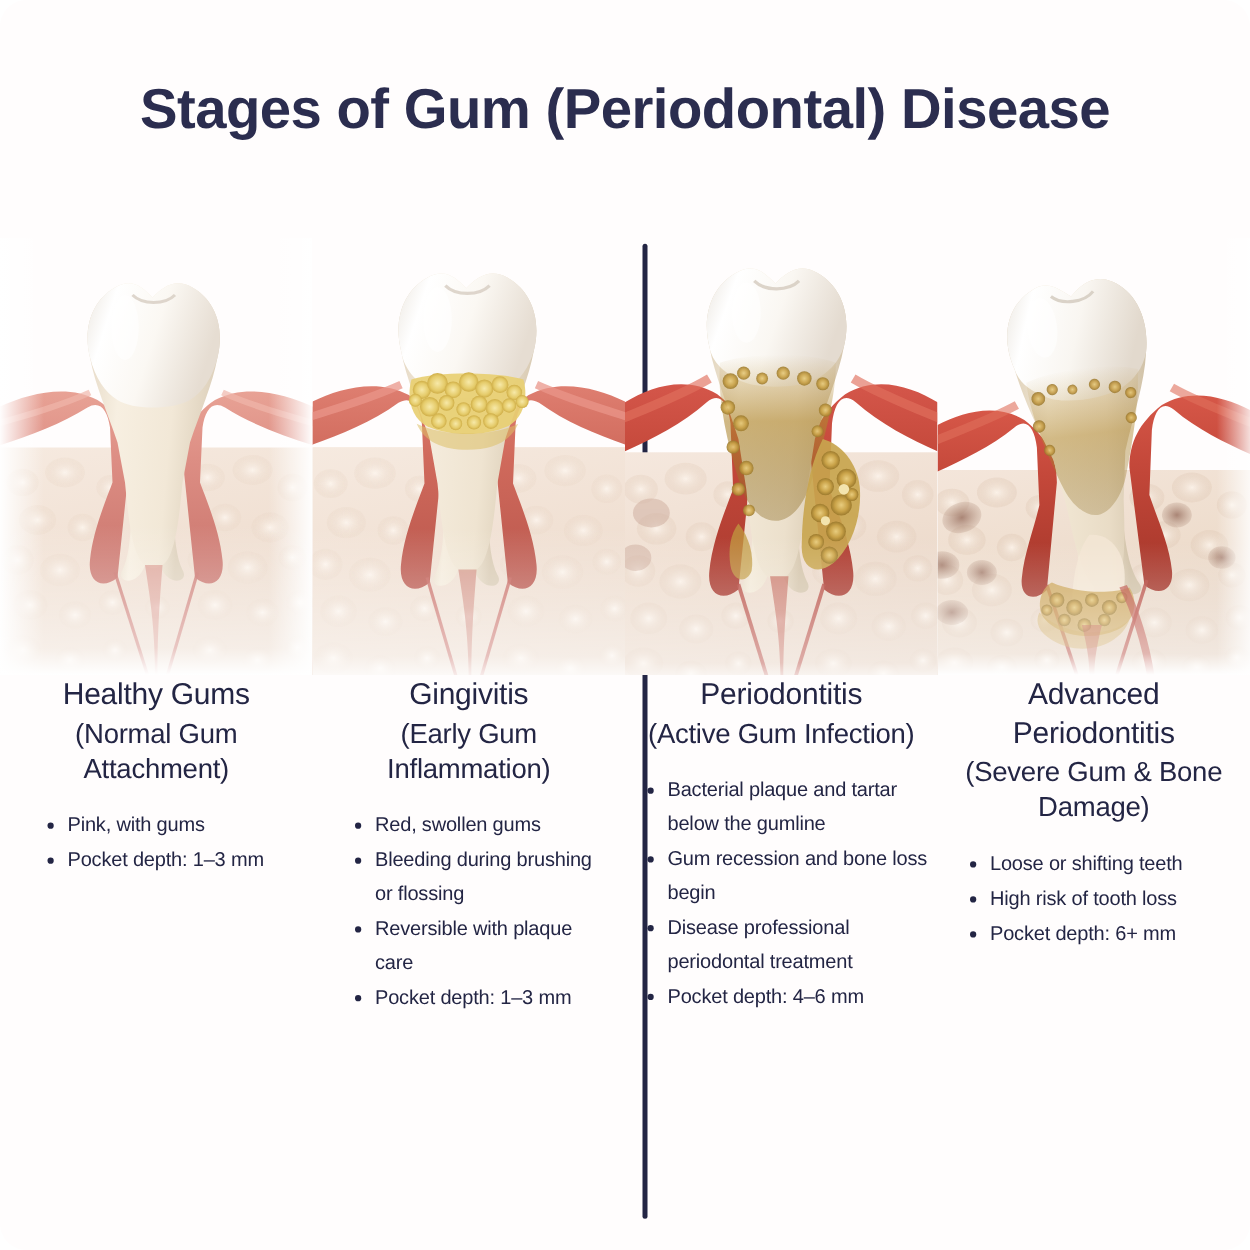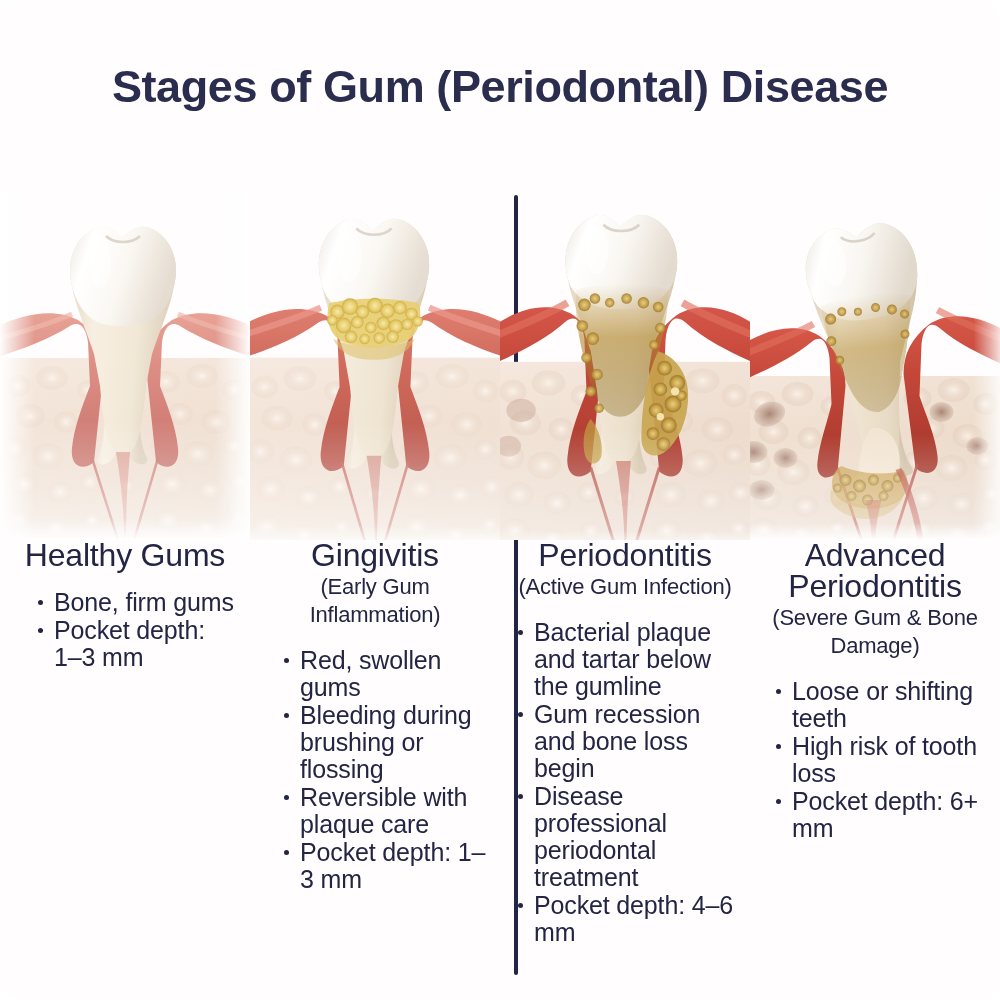--- a/index.html
+++ b/index.html
@@ -43,39 +43,39 @@
     position:relative;
     width:100%;height:350px;
     overflow:hidden;
   }
   .art svg{display:block;width:100%;height:100%;}
 
   
   .txt{padding:0 8px;box-sizing:border-box;}
   .heading{
     text-align:center;
-    font-size:32px;line-height:31px;font-weight:400;
+    font-size:24px;line-height:31px;font-weight:400;
     color:#232544;
     margin:0 0 2px 0;
     letter-spacing:-0.2px;
   }
   .sub{
     text-align:center;
     font-size:22px;line-height:28px;font-weight:400;
     color:#232544;
     margin:0;
     letter-spacing:-0.2px;
   }
   ul.bullets{
     list-style:none;
     margin:18px 0 0 0;padding:0 4px 0 26px;
   }
   ul.bullets li{
     position:relative;
-    font-size:25px;line-height:27px;
+    font-size:16px;line-height:27px;
     color:#232544;
     margin:0 0 1px 0;
     padding-left:16px;
     letter-spacing:-0.15px;
   }
   ul.bullets li:before{
     content:"";
     position:absolute;left:0;top:11px;
     width:5px;height:5px;border-radius:50%;
     background:#232544;
@@ -193,22 +193,23 @@
           <ellipse cx="100" cy="72" rx="11" ry="26" fill="#ffffff" opacity="0.6"></ellipse>
 
           <path d="M116 262 C 120 288, 124 312, 124 350 L 126 350 C 126 312, 128 288, 130 262 Z" fill="#d3867c" opacity="0.6"></path>
 
           <rect x="0" y="0" width="250" height="350" fill="url(#fadeL1)"></rect>
           <rect x="0" y="230" width="250" height="120" fill="url(#fadeB1)"></rect>
         </svg>
       </div>
       <div class="txt">
         <div class="heading">Healthy Gums</div>
+        <div class="sub">(Normal Gum Attachment)</div>
         <ul class="bullets">
-          <li>Bone, firm gums</li>
+          <li>Pink, with gums</li>
           <li> Pocket depth: 1–3 mm</li>
         </ul>
       </div>
     </div>
 
     <div class="col col-1">
       <div class="divider d1"></div>
       <div class="art">
         <svg viewBox="0 0 240 350" preserveAspectRatio="xMidYMid slice">
           <defs>

